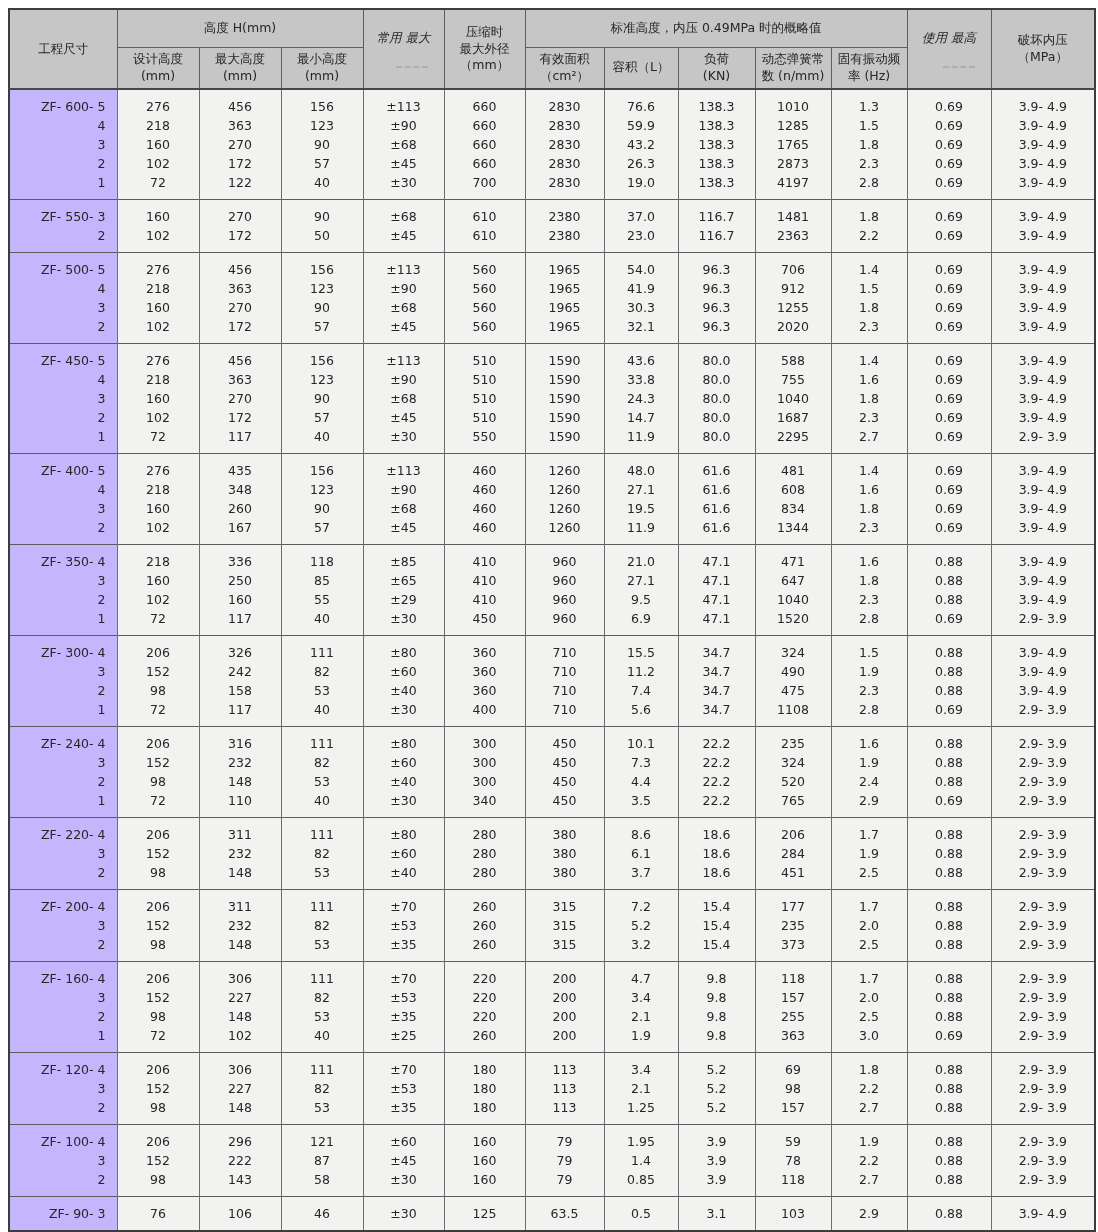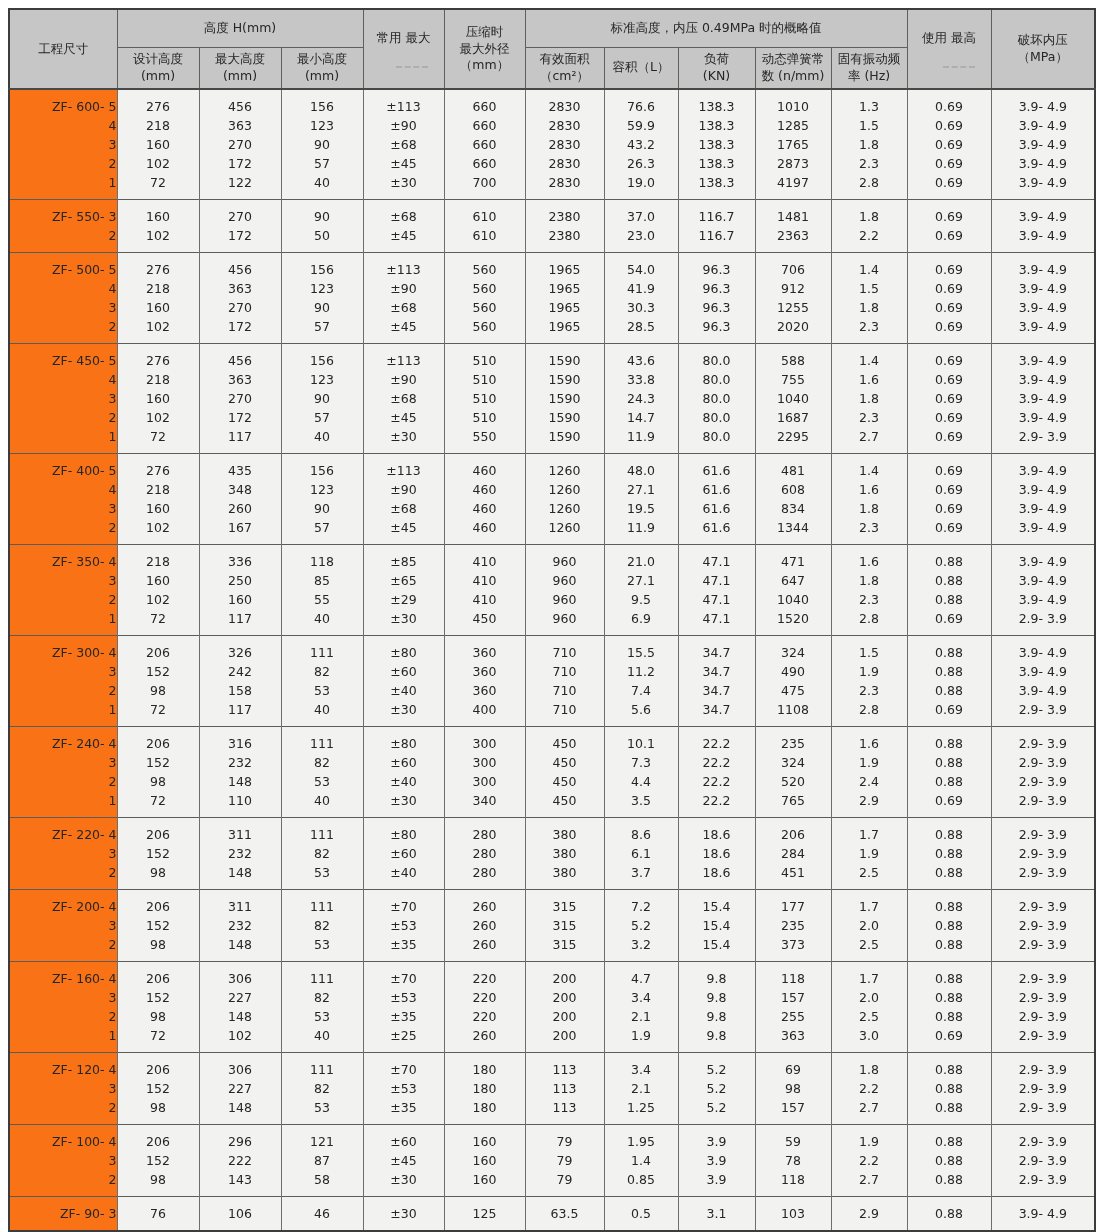--- a/index.html
+++ b/index.html
@@ -41,28 +41,28 @@
     font-size: 12.5px;
     color: #262626;
     text-align: center;
     height: 19px;
     line-height: 19px;
     padding: 0 2px;
     border-left: 1px solid #6e6e6e;
     overflow: hidden;
   }
   tbody td.col-model {
-    background: #f97316;
+    background: #c4b5fd;
     text-align: right;
-    padding-right: 0;
+    padding-right: 11px;
     border-left: none;
   }
   tbody tr.group-first td { padding-top: 7px; }
   tbody tr.group-last  td { padding-bottom: 7px; }
-  th .hlabel { display: block; }
+  th .hlabel { display: block; font-style: italic; }
   th.has-artifact { position: relative; }
   .artifact {
     display: block;
     width: 32px;
     height: 0;
     border-top: 2px dashed #aeaeae;
     margin: 2px 14px 0 auto;
   }
 </style>
 </head>
@@ -278,21 +278,21 @@
           <td>3.9- 4.9</td>
         </tr>
         <tr class="group-last">
           <td class="col-model">2</td>
           <td>102</td>
           <td>172</td>
           <td>57</td>
           <td>±45</td>
           <td>560</td>
           <td>1965</td>
-          <td>28.5</td>
+          <td>32.1</td>
           <td>96.3</td>
           <td>2020</td>
           <td>2.3</td>
           <td>0.69</td>
           <td>3.9- 4.9</td>
         </tr>
       </tbody>
       <tbody>
         <tr class="group-first">
           <td class="col-model">ZF- 450- 5</td>

